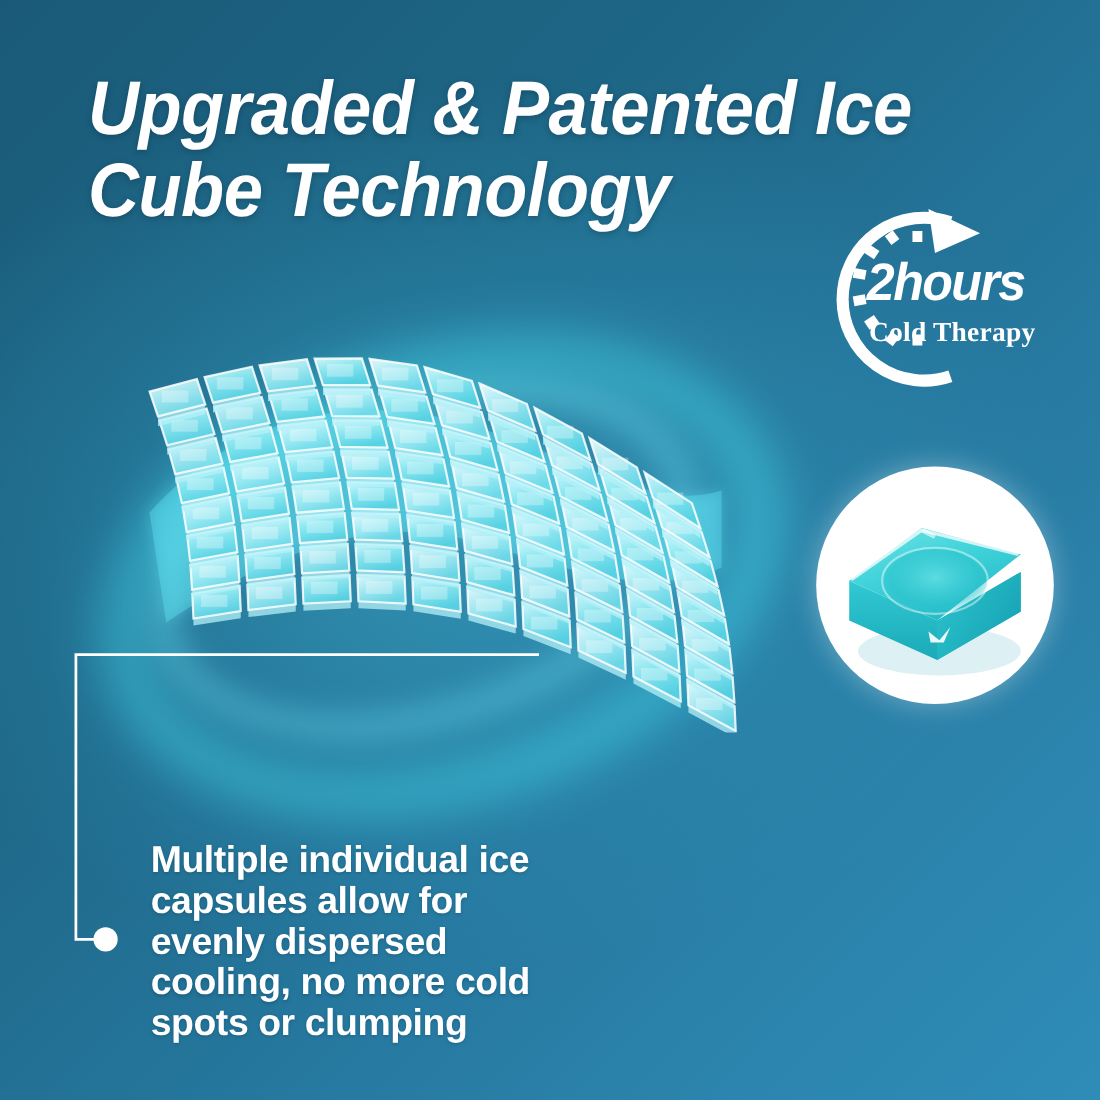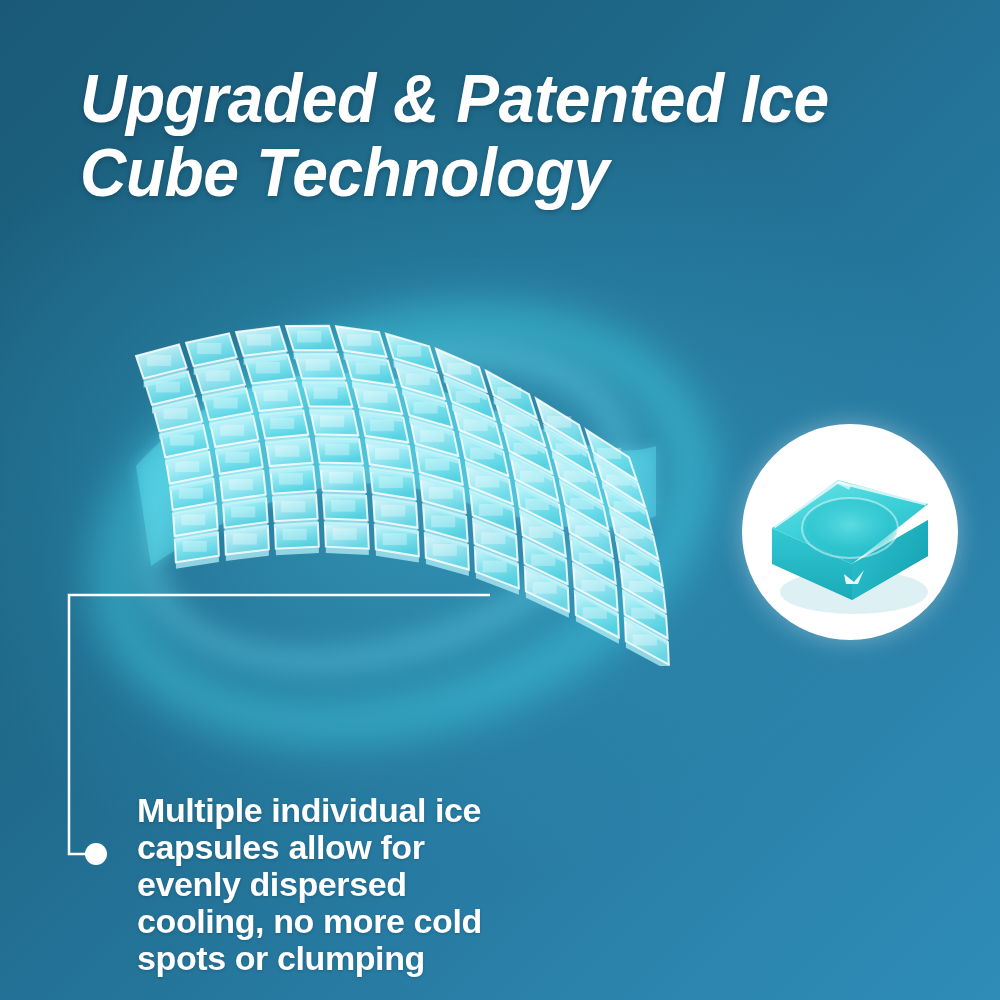--- a/index.html
+++ b/index.html
@@ -137,32 +137,53 @@
     position: absolute;
     color: #ffffff;
     font-size: 34px;
     font-weight: bold;
     line-height: 37px;
     letter-spacing: -0.4px;
     white-space: pre-line;
     text-shadow: 0 1px 3px rgba(10,45,65,0.30);
   }
   #callout-left  { left: 60px;  top: 586px; width: 430px; height: 360px; }
-  #callout-left .callout-text  { left: 77px; top: 178px; width: 350px; margin-top: 28px; }
+  #callout-left .callout-text  { left: 77px; top: 178px; width: 350px; }
   #callout-right { left: 600px; top: 556px; width: 400px; height: 390px; }
   #callout-right .callout-text { left: 72px; top: 200px; width: 340px; }
 </style>
 </head>
 <body>
 
 <div id="stage">
 
   <div class="title">Upgraded &amp; Patented Ice
 Cube Technology</div>
 
+  <div class="badge">
+    <svg width="240" height="170" viewBox="0 0 240 170">
+
+      <path d="M 138 16 A 74 74 0 1 0 138 156" fill="none" stroke="#ffffff" stroke-width="11" stroke-linecap="butt"></path>
+
+      <path d="M 118 4 L 165 26 L 124 44 Z" fill="#ffffff"></path>
+
+      <g stroke="#ffffff" stroke-width="9" stroke-linecap="butt">
+        <line x1="82" y1="26" x2="88" y2="34"></line>
+        <line x1="62" y1="40" x2="71" y2="46"></line>
+        <line x1="50" y1="62" x2="61" y2="64"></line>
+        <line x1="50" y1="88" x2="61" y2="86"></line>
+        <line x1="62" y1="110" x2="71" y2="104"></line>
+        <line x1="82" y1="126" x2="88" y2="118"></line>
+        <line x1="108" y1="24" x2="108" y2="34"></line>
+        <line x1="108" y1="128" x2="108" y2="118"></line>
+      </g>
+    </svg>
+    <div class="badge-hours">2hours</div>
+    <div class="badge-sub">Cold Therapy</div>
+  </div>
 
   <div class="glow-wrap">
     <div class="glow-ring"></div>
     <div class="glow-ring2"></div>
   </div>
 
   <div class="icesheet">
     <svg width="580" height="350" viewBox="0 0 580 350">
       <defs>
         <linearGradient id="capFill" x1="0" y1="0" x2="0.4" y2="1">

